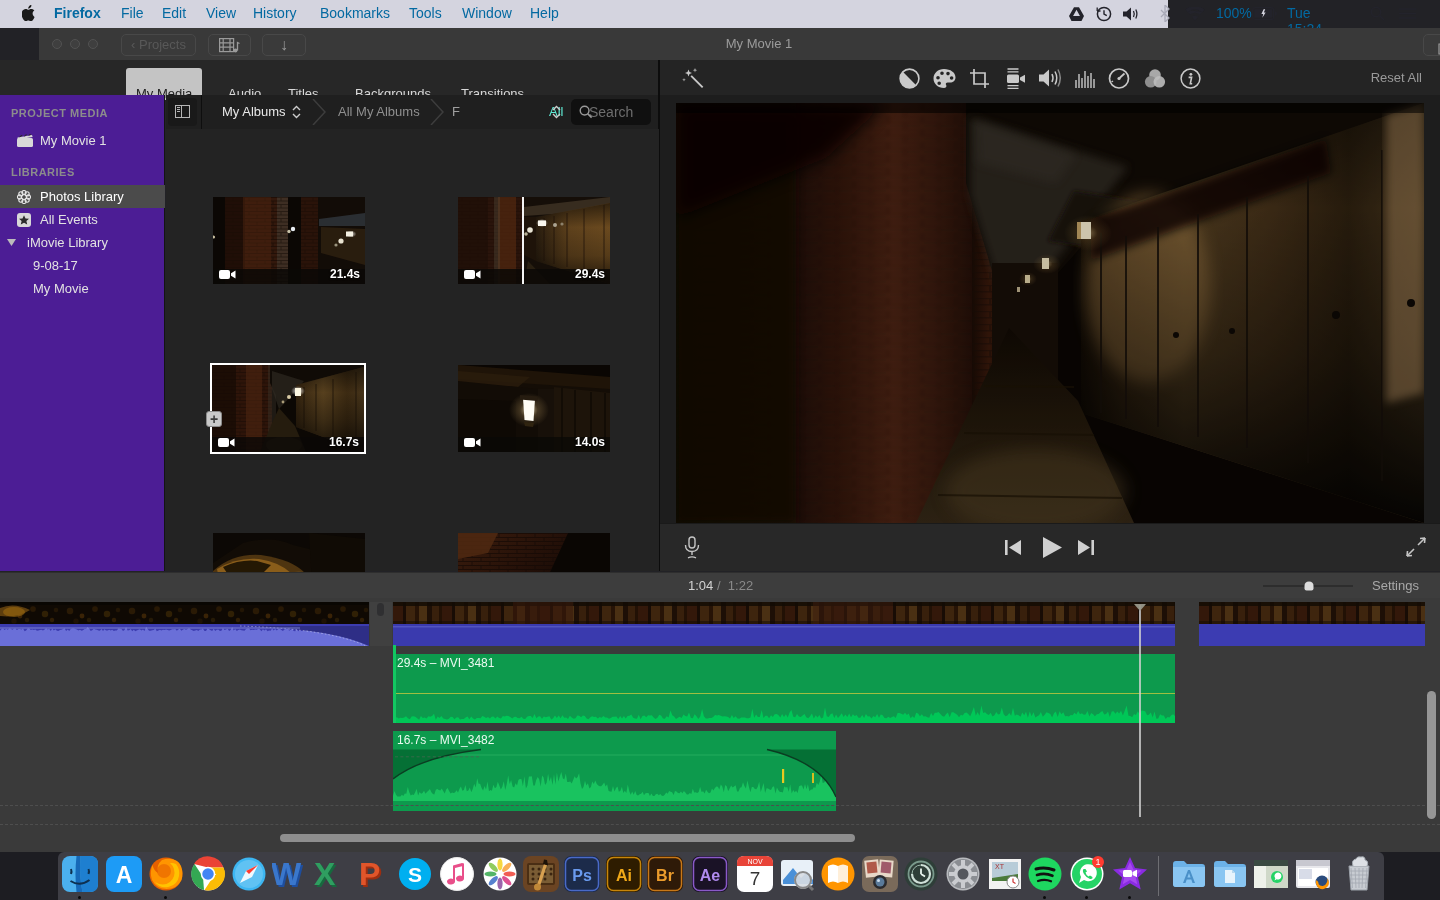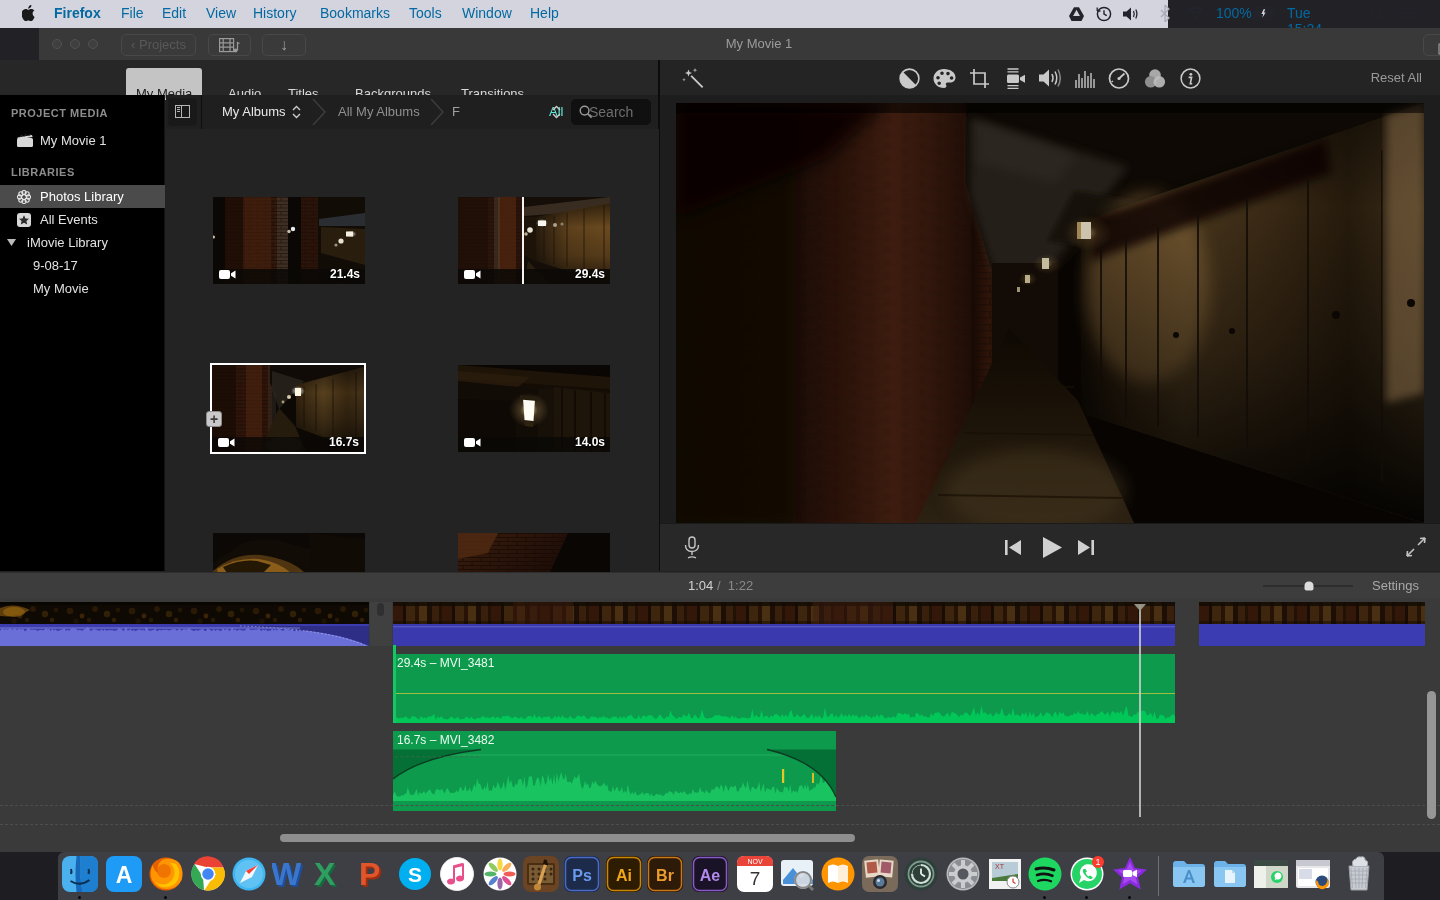--- a/index.html
+++ b/index.html
@@ -10,21 +10,21 @@
 #menubar .mi { position:absolute; top:5px; }
 #menubar .bold { font-weight:bold; }
 #titlebar { position:absolute; left:0; top:28px; width:1440px; height:32px; background:#393939;margin-left:39px; }
 .tl { position:absolute; top:11px; width:10px; height:10px; border-radius:50%; background:#3f3f3f; border:1px solid #525252; }
 .tbtn { position:absolute; top:6px; height:22px; border:1px solid #484848; border-radius:5px; color:#606060; font-size:13px; text-align:center; background:#3a3a3a; }
 #wtitle { position:absolute; top:8px; left:0; width:1440px; text-align:center; color:#9b9b9b; font-size:13px; }
 #tabrow { position:absolute; left:0; top:60px; width:659px; height:35px; background:#272727; border-right:1px solid #0c0c0c; color:#d8d8d8; font-size:13px; }
 .tab { position:absolute; top:8px; height:20px; line-height:20px; padding:16px 10px; border-radius:3px; }
 .tab.sel { background:#c4c4c4; color:#1c1c1c; }
 #browrow { position:absolute; left:166px; top:95px; width:493px; height:34px; background:#1f1f1f; border-right:1px solid #0c0c0c; color:#cfcfcf; font-size:13px; }
-#sidebar { position:absolute; left:0; top:95px; width:165px; height:476px; background:#000000; border-right:1px solid #141414; color:#cfcfcf; font-size:13px; }
+#sidebar { position:absolute; left:0; top:95px; width:165px; height:476px; background:#4c1d95; border-right:1px solid #141414; color:#cfcfcf; font-size:13px; }
 .shead { position:absolute; left:11px; color:#8c8c8c; font-size:11px; font-weight:bold; letter-spacing:0.5px; }
 .srow { position:absolute; left:0; width:165px; height:23px; line-height:23px; }
 .srow .txt { position:absolute; left:40px; color:#e2e2e2; white-space:nowrap; }
 #grid { position:absolute; left:166px; top:129px; width:493px; height:442px; background:#232323; }
 .thumb { position:absolute; width:152px; height:87px; background:#000; overflow:hidden;margin-top:20px; }
 .dur { position:absolute; right:5px; bottom:3px; color:#fff; font-size:12px; font-weight:bold; text-shadow:0 1px 2px #000; z-index:3; }
 #prevtool { position:absolute; left:660px; top:60px; width:780px; height:35px; background:#242424; }
 #prevzone { position:absolute; left:660px; top:95px; width:780px; height:428px; background:#1d1d1d; }
 #video { position:absolute; left:16px; top:8px; width:748px; height:420px; background:#000; overflow:hidden; }
 #controls { position:absolute; left:660px; top:523px; width:780px; height:48px; background:#282828; border-top:1px solid #1a1a1a; }

